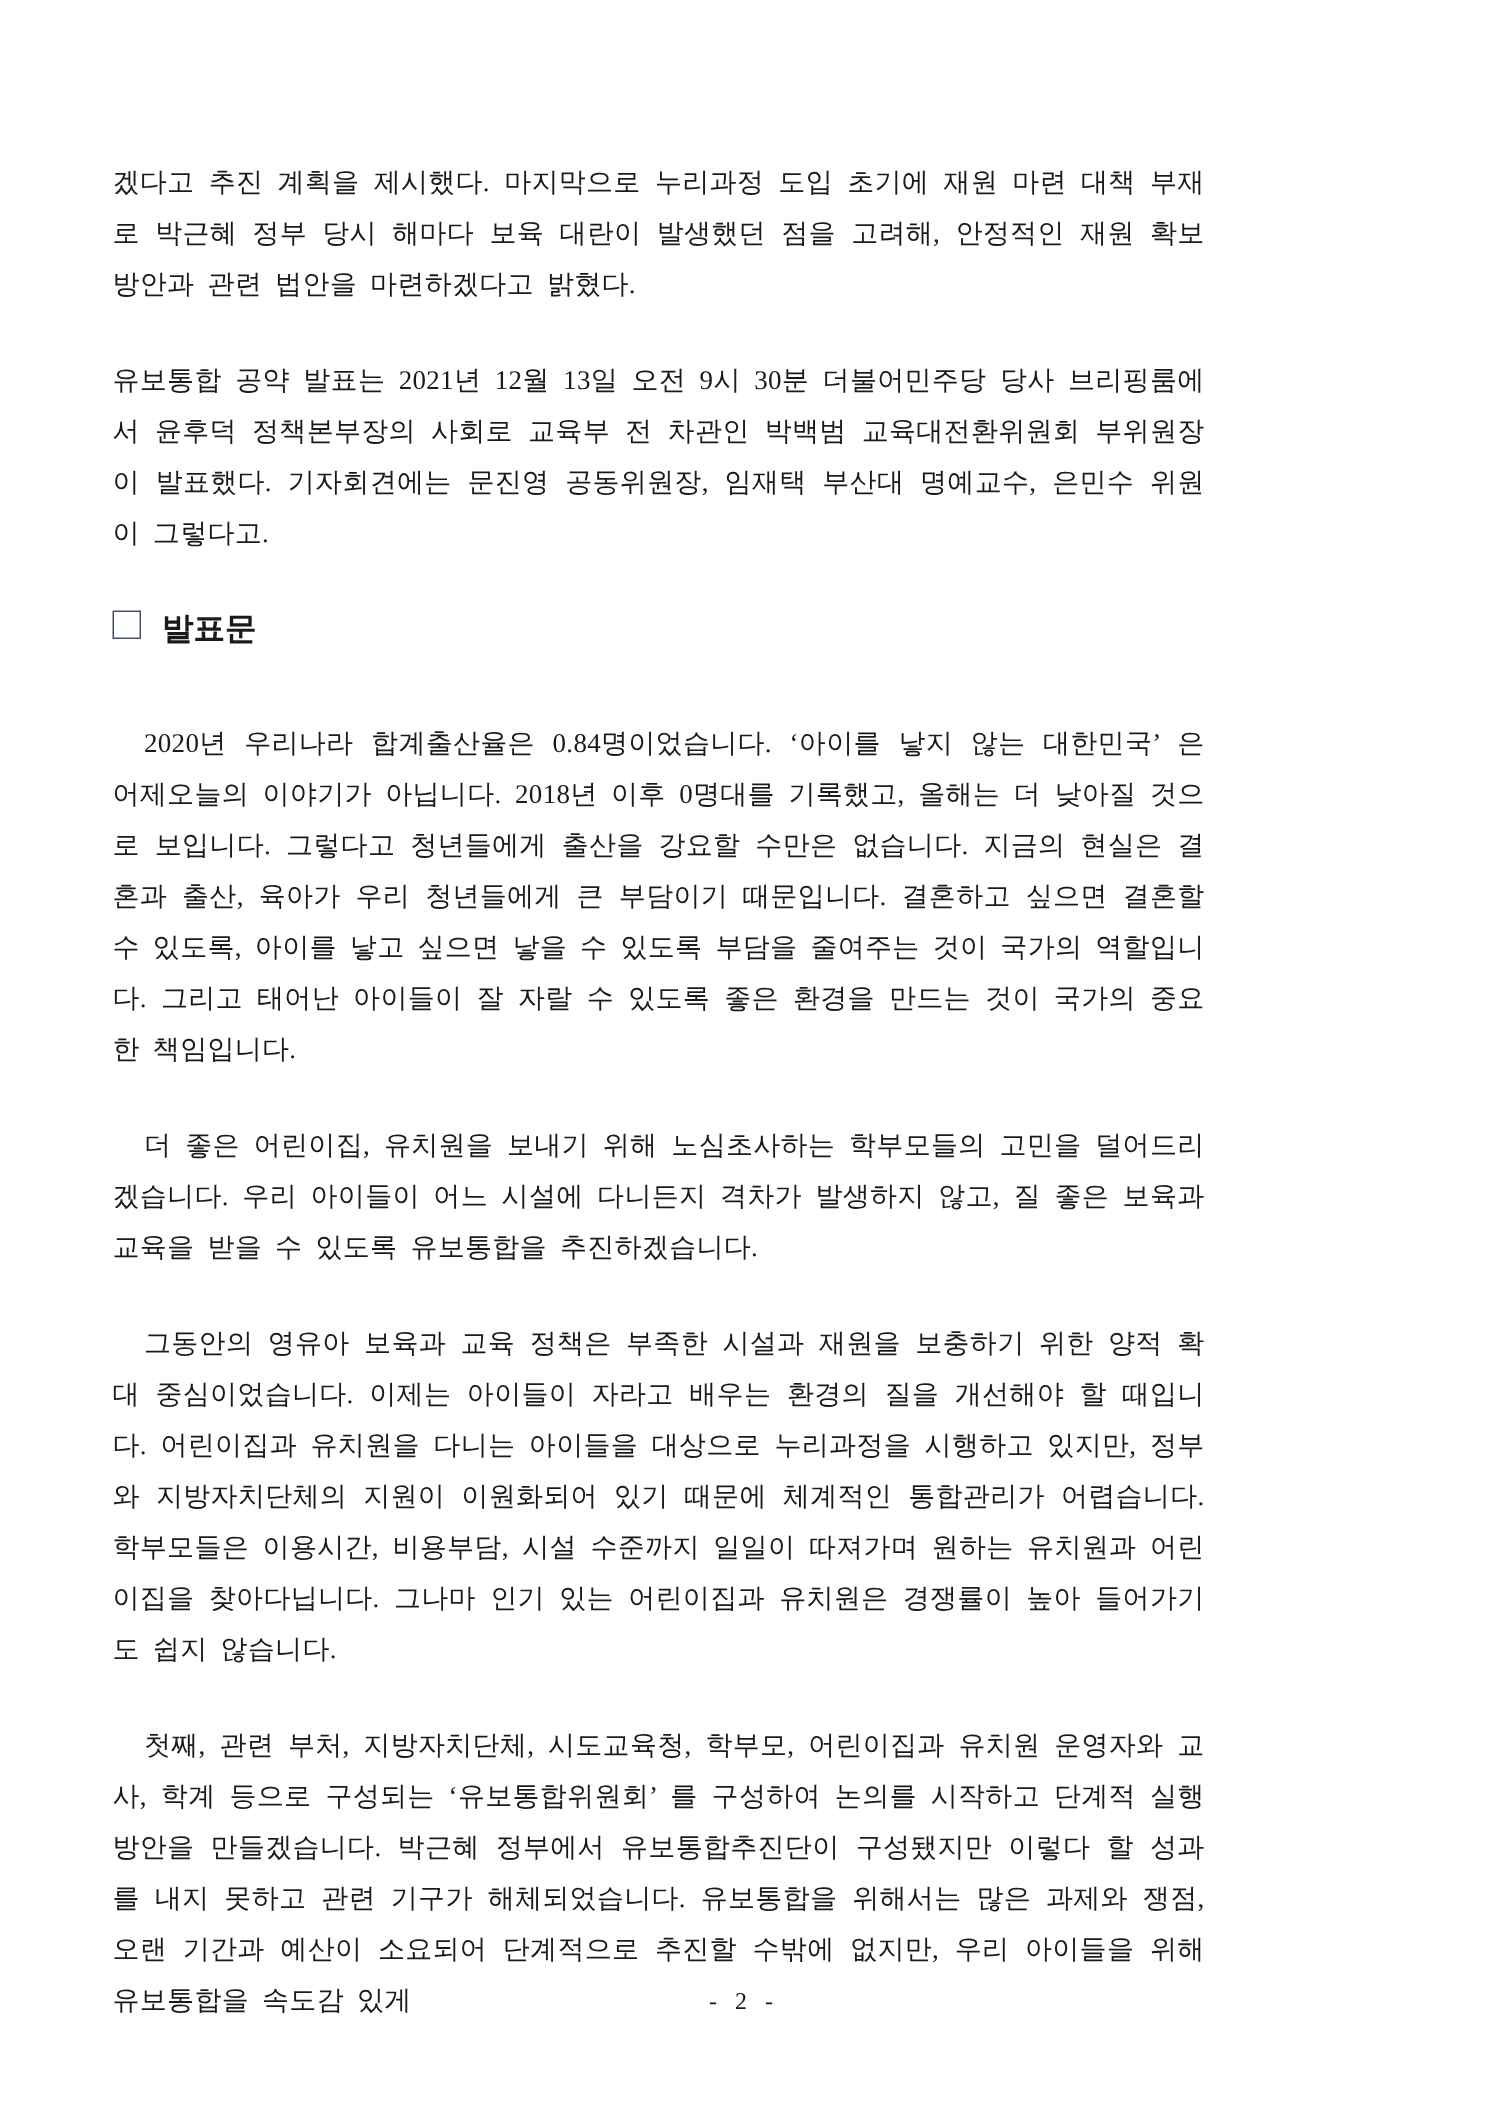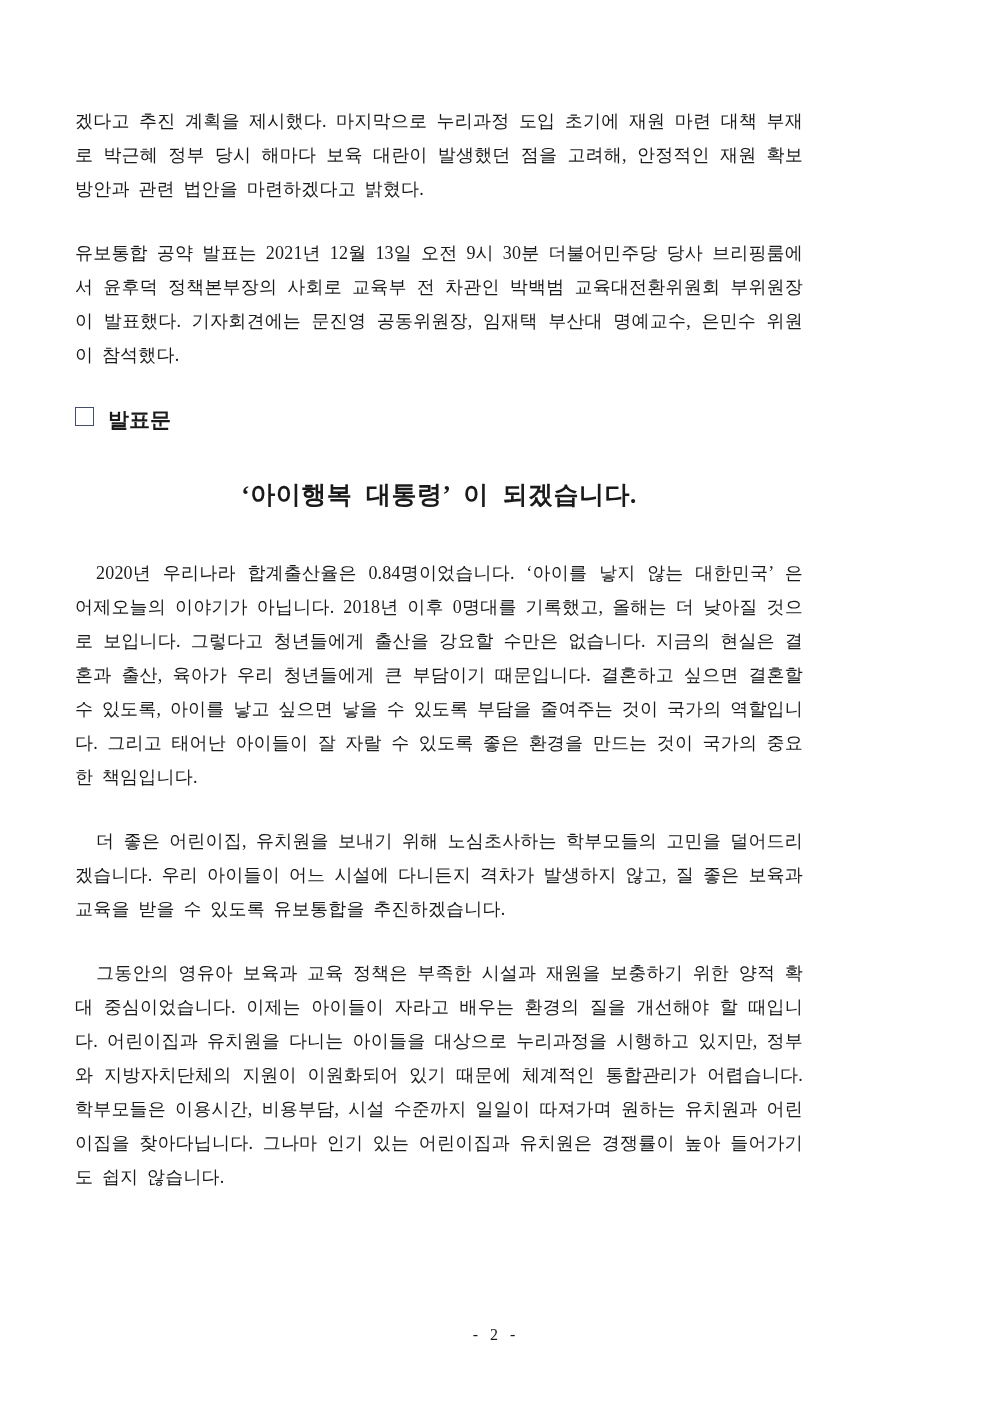--- a/index.html
+++ b/index.html
@@ -77,33 +77,33 @@
     font-family: "Liberation Serif", "DejaVu Serif", serif;
   }
 </style>
 </head>
 <body>
 
 <div class="page">
 
   <p class="body-par">겠다고 추진 계획을 제시했다. 마지막으로 누리과정 도입 초기에 재원 마련 대책 부재로 박근혜 정부 당시 해마다 보육 대란이 발생했던 점을 고려해, 안정적인 재원 확보 방안과 관련 법안을 마련하겠다고 밝혔다.</p>
 
-  <p class="body-par">유보통합 공약 발표는 2021년 12월 13일 오전 9시 30분 더불어민주당 당사 브리핑룸에서 윤후덕 정책본부장의 사회로 교육부 전 차관인 박백범 교육대전환위원회 부위원장이 발표했다. 기자회견에는 문진영 공동위원장, 임재택 부산대 명예교수, 은민수 위원이 참석했다.</p>
+  <p class="body-par">유보통합 공약 발표는 2021년 12월 13일 오전 9시 30분 더불어민주당 당사 브리핑룸에서 윤후덕 정책본부장의 사회로 교육부 전 차관인 박백범 교육대전환위원회 부위원장이 발표했다. 기자회견에는 문진영 공동위원장, 임재택 부산대 명예교수, 은민수 위원이 그렇다고.</p>
 
   <div class="section-heading">
     <span class="square-bullet"></span>
     <span>발표문</span>
   </div>
 
-  <h1 class="statement-title">‘아이행복 대통령’ 이  되겠습니다.</h1>
 
   <div class="statement-body">
     <p class="body-par indent">2020년 우리나라 합계출산율은 0.84명이었습니다. ‘아이를 낳지 않는 대한민국’ 은 어제오늘의 이야기가 아닙니다. 2018년 이후 0명대를 기록했고, 올해는 더 낮아질 것으로 보입니다. 그렇다고 청년들에게 출산을 강요할 수만은 없습니다. 지금의 현실은 결혼과 출산, 육아가 우리 청년들에게 큰 부담이기 때문입니다. 결혼하고 싶으면 결혼할 수 있도록, 아이를 낳고 싶으면 낳을 수 있도록 부담을 줄여주는 것이 국가의 역할입니다. 그리고 태어난 아이들이 잘 자랄 수 있도록 좋은 환경을 만드는 것이 국가의 중요한 책임입니다.</p>
 
     <p class="body-par indent">더 좋은 어린이집, 유치원을 보내기 위해 노심초사하는 학부모들의 고민을 덜어드리겠습니다. 우리 아이들이 어느 시설에 다니든지 격차가 발생하지 않고, 질 좋은 보육과 교육을 받을 수 있도록 유보통합을 추진하겠습니다.</p>
 
     <p class="body-par indent">그동안의 영유아 보육과 교육 정책은 부족한 시설과 재원을 보충하기 위한 양적 확대 중심이었습니다. 이제는 아이들이 자라고 배우는 환경의 질을 개선해야 할 때입니다. 어린이집과 유치원을 다니는 아이들을 대상으로 누리과정을 시행하고 있지만, 정부와 지방자치단체의 지원이 이원화되어 있기 때문에 체계적인 통합관리가 어렵습니다. 학부모들은 이용시간, 비용부담, 시설 수준까지 일일이 따져가며 원하는 유치원과 어린이집을 찾아다닙니다. 그나마 인기 있는 어린이집과 유치원은 경쟁률이 높아 들어가기도 쉽지 않습니다.</p>
 
+    <p class="body-par indent">첫째, 관련 부처, 지방자치단체, 시도교육청, 학부모, 어린이집과 유치원 운영자와 교사, 학계 등으로 구성되는 ‘유보통합위원회’ 를 구성하여 논의를 시작하고 단계적 실행방안을 만들겠습니다. 박근혜 정부에서 유보통합추진단이 구성됐지만 이렇다 할 성과를 내지 못하고 관련 기구가 해체되었습니다. 유보통합을 위해서는 많은 과제와 쟁점, 오랜 기간과 예산이 소요되어 단계적으로 추진할 수밖에 없지만, 우리 아이들을 위해 유보통합을 속도감 있게</p>
   </div>
 
   <div class="page-footer">- 2 -</div>
 
 </div>
 
 </body></html>

